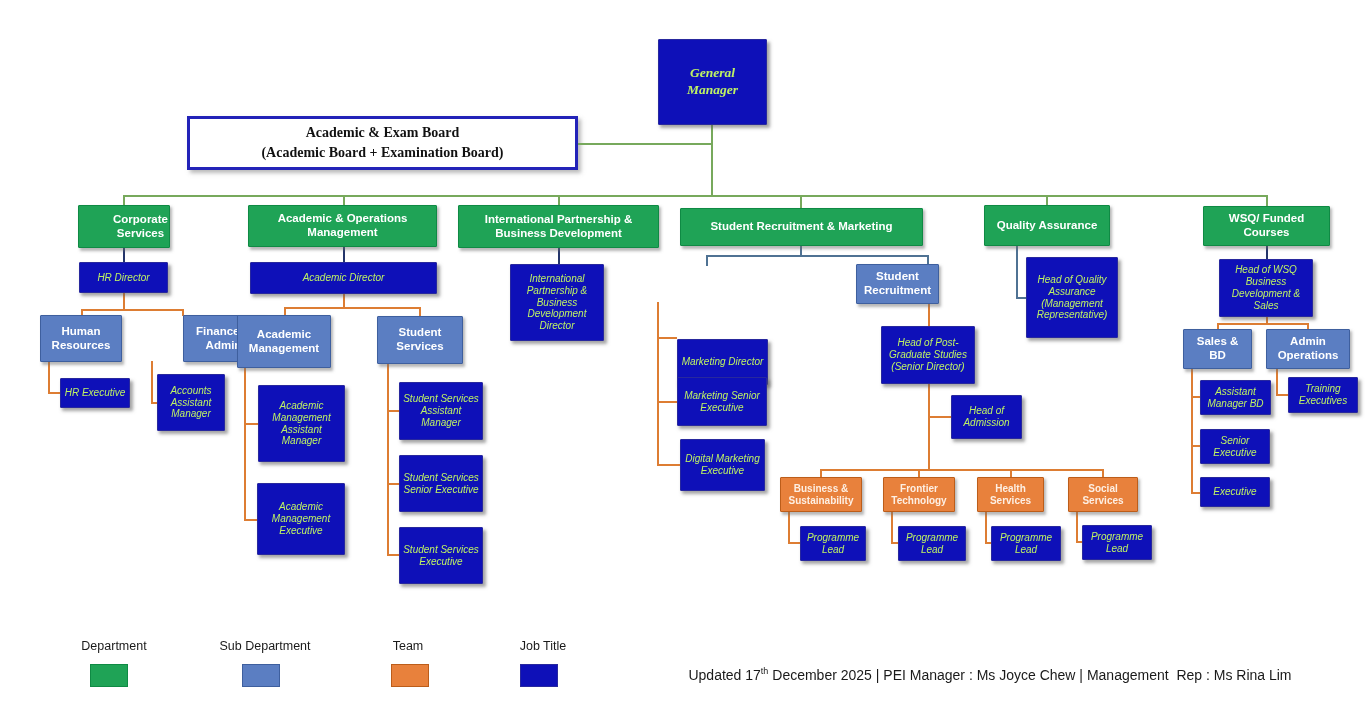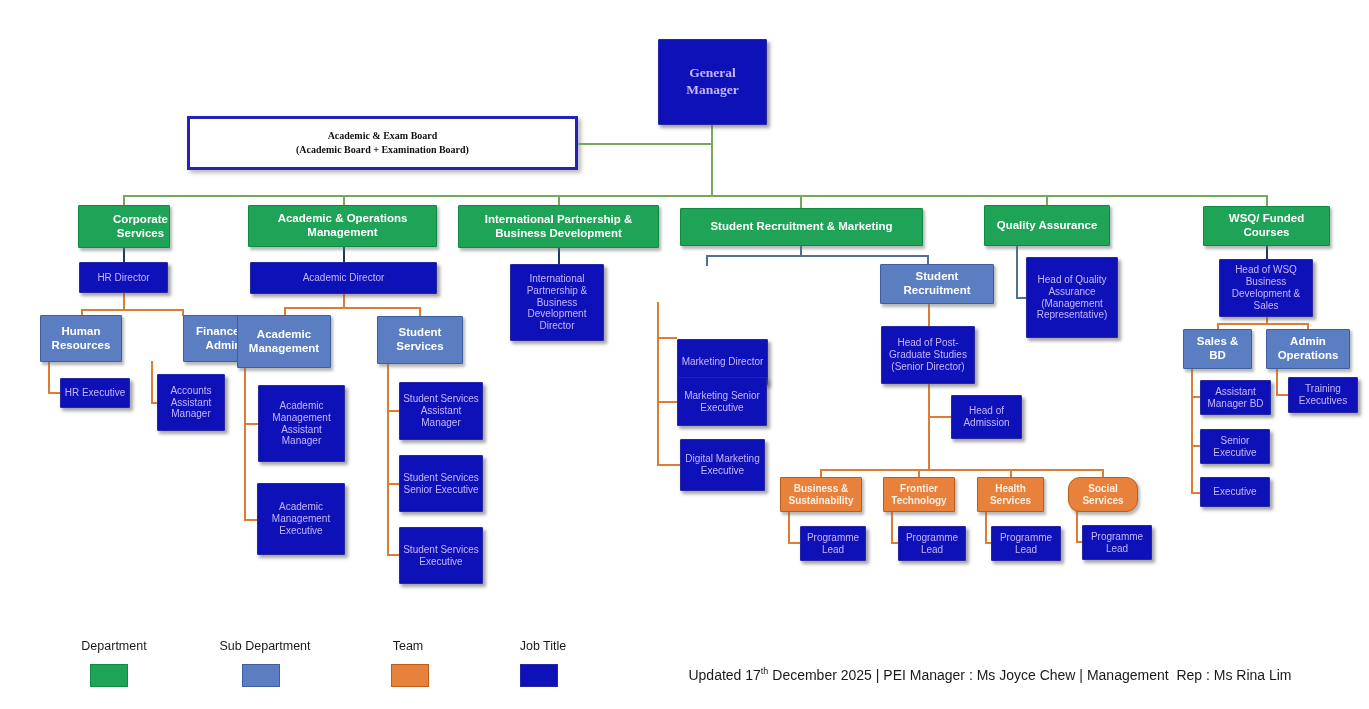--- a/index.html
+++ b/index.html
@@ -23,33 +23,34 @@
     color:#ffffff; font-weight:bold; font-size:11.5px;
     box-shadow:2px 2.5px 3px rgba(110,110,110,.5);
   }
   .node.team {
     background:var(--team); border:1px solid var(--team-border);
     color:rgba(255,248,240,.93); font-weight:bold; font-size:10px;
     box-shadow:2px 2.5px 3px rgba(110,110,110,.5);
   }
   .node.job_title {
     background:var(--job-title); border:1px solid var(--job-title-border);
-    color:#c4b5fd; font-weight:normal; font-size:10px;
+    color:#bef264; font-weight:normal; font-size:10px;
     box-shadow:2.5px 3px 3.5px rgba(90,90,90,.55);
+    font-style:italic;
   }
   .node.serif {
     font-family:"Liberation Serif", serif; font-weight:bold; font-size:13.5px;
     padding:0 10px; line-height:1.25;
   }
   .board {
     position:absolute; box-sizing:border-box; background:#ffffff;
     border:3px solid var(--board-border);
     display:flex; flex-direction:column; align-items:center; justify-content:center;
     font-family:"Liberation Serif", serif; font-weight:bold; color:#111111;
-    font-size:10px; line-height:1.45; text-align:center;
+    font-size:14px; line-height:1.45; text-align:center;
     box-shadow:2.5px 3px 4px rgba(120,120,120,.5);
   }
   .connector { position:absolute; }
   .legend-label {
     position:absolute; top:639px; width:140px; text-align:center;
     font-size:12.5px; color:#1a1a1a;
   }
   .legend-swatch {
     position:absolute; top:664px; width:38px; height:23px; box-sizing:border-box;
   }
@@ -153,30 +154,30 @@
     <div class="node job_title" style="left: 157px; top: 374px; width: 68px; height: 57px;">Accounts Assistant Manager</div>
     <div class="node job_title" style="left: 250px; top: 262px; width: 187px; height: 32px;">Academic Director</div>
     <div class="node sub_department" style="left: 237px; top: 315px; width: 94px; height: 53px;">Academic Management</div>
     <div class="node sub_department" style="left: 377px; top: 316px; width: 86px; height: 48px;">Student Services</div>
     <div class="node job_title" style="left: 258px; top: 385px; width: 87px; height: 77px;">Academic Management Assistant Manager</div>
     <div class="node job_title" style="left: 257px; top: 483px; width: 88px; height: 72px;">Academic Management Executive</div>
     <div class="node job_title" style="left: 399px; top: 382px; width: 84px; height: 58px;">Student Services Assistant Manager</div>
     <div class="node job_title" style="left: 399px; top: 455px; width: 84px; height: 57px;">Student Services Senior Executive</div>
     <div class="node job_title" style="left: 399px; top: 527px; width: 84px; height: 57px;">Student Services Executive</div>
     <div class="node job_title" style="left: 510px; top: 264px; width: 94px; height: 77px;">International Partnership &amp; Business Development Director</div>
-    <div class="node sub_department" style="left: 880px; top: 264px; width: 114px; height: 40px;">Student Recruitment</div>
+    <div class="node sub_department" style="left: 856px; top: 264px; width: 83px; height: 40px;">Student Recruitment</div>
     <div class="node job_title" style="left: 677px; top: 315px; width: 91px; height: 46px; margin-top: 24px;">Marketing Director</div>
     <div class="node job_title" style="left: 677px; top: 377px; width: 90px; height: 49px;">Marketing Senior Executive</div>
     <div class="node job_title" style="left: 680px; top: 439px; width: 85px; height: 52px;">Digital Marketing Executive</div>
     <div class="node job_title" style="left: 881px; top: 326px; width: 94px; height: 58px;">Head of Post-Graduate Studies (Senior Director)</div>
     <div class="node job_title" style="left: 951px; top: 395px; width: 71px; height: 44px;">Head of Admission</div>
     <div class="node team" style="left: 780px; top: 477px; width: 82px; height: 35px;">Business &amp; Sustainability</div>
     <div class="node team" style="left: 883px; top: 477px; width: 72px; height: 35px;">Frontier Technology</div>
     <div class="node team" style="left: 977px; top: 477px; width: 67px; height: 35px;">Health Services</div>
-    <div class="node team" style="left: 1068px; top: 477px; width: 70px; height: 35px; border-radius: 12px;">Social Services</div>
+    <div class="node team" style="left: 1068px; top: 477px; width: 70px; height: 35px;">Social Services</div>
     <div class="node job_title" style="left: 800px; top: 526px; width: 66px; height: 35px;">Programme Lead</div>
     <div class="node job_title" style="left: 898px; top: 526px; width: 68px; height: 35px;">Programme Lead</div>
     <div class="node job_title" style="left: 991px; top: 526px; width: 70px; height: 35px;">Programme Lead</div>
     <div class="node job_title" style="left: 1082px; top: 525px; width: 70px; height: 35px;">Programme Lead</div>
     <div class="node job_title" style="left: 1026px; top: 257px; width: 92px; height: 81px;">Head of Quality Assurance (Management Representative)</div>
     <div class="node job_title" style="left: 1219px; top: 259px; width: 94px; height: 58px;">Head of WSQ Business Development &amp; Sales</div>
     <div class="node sub_department" style="left: 1183px; top: 329px; width: 69px; height: 40px;">Sales &amp; BD</div>
     <div class="node sub_department" style="left: 1266px; top: 329px; width: 84px; height: 40px;">Admin Operations</div>
     <div class="node job_title" style="left: 1200px; top: 380px; width: 71px; height: 35px;">Assistant Manager BD</div>
     <div class="node job_title" style="left: 1288px; top: 377px; width: 70px; height: 36px;">Training Executives</div>

